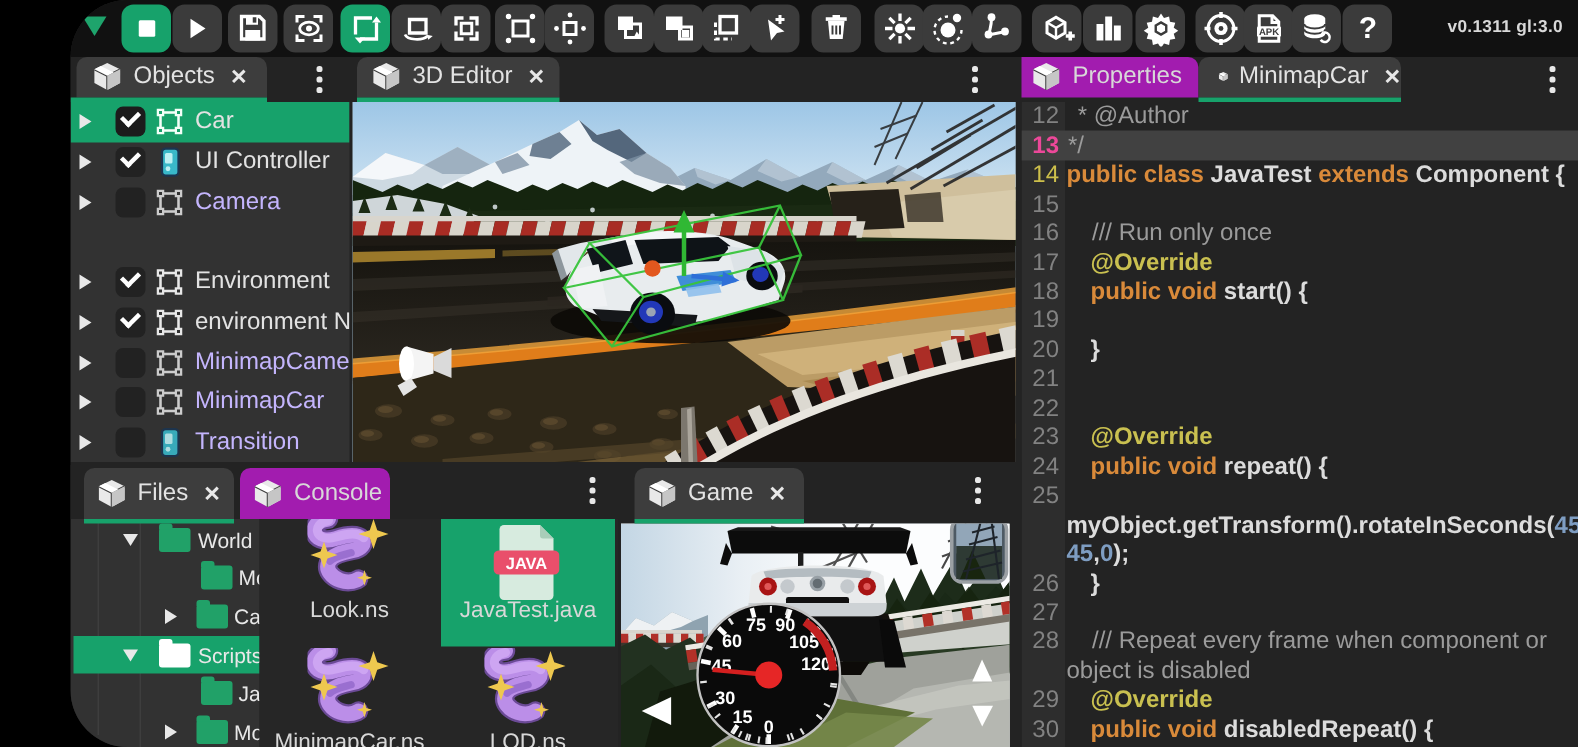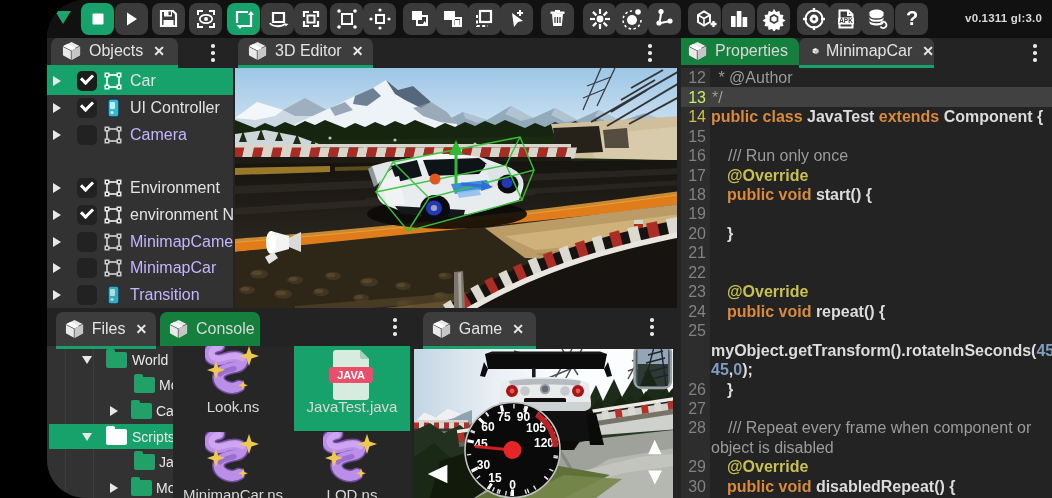--- a/index.html
+++ b/index.html
@@ -5,21 +5,21 @@
 #stage{position:absolute;left:0;top:0;width:1052px;height:498px;background:#000}
 .abs{position:absolute}
 #app{position:absolute;left:47px;top:0;width:1005px;height:498px;background:#232323;border-radius:38px 0 0 38px;overflow:hidden}
 #toolbar{position:absolute;left:0;top:0;width:1005px;height:38px;background:#111;border-radius:36px 0 0 0}
 .tb{position:absolute;top:2.5px;width:33px;height:32px;background:#3b3b3b;border-radius:8px;display:flex;align-items:center;justify-content:center}
 .tb.green{background:#17a26b}
 .tbtxt{position:absolute;color:#d9d9d9;font-weight:bold;font-size:11.5px;letter-spacing:0.2px}
 
 .tabbar{position:absolute;background:#232323;z-index:4}
 .tab{position:absolute;top:0;height:26.5px;background:#3d3d3d;border-radius:7px 7px 0 0;display:flex;align-items:center;color:#e3e3e3;font-size:16px;z-index:5}
-.tab.inactive{background:#15803d;color:#d8d8d8}
+.tab.inactive{background:#a21caf;color:#d8d8d8}
 .underline{position:absolute;height:3.5px;background:#17a26b;z-index:6}
 .dots{position:absolute;width:4px;height:18px;z-index:5}
 .dots i{display:block;width:3.5px;height:3.5px;border-radius:50%;background:#e8e8e8;margin:0 0 3.5px 0}
 .closex{font-size:14px;color:#e8e8e8;font-weight:bold;margin-left:10px}
 
 #objpanel{position:absolute;left:0;top:68px;width:186px;height:240px;background:#323232;overflow:hidden}
 .orow{position:absolute;left:0;width:186px;height:26.7px;display:flex;align-items:center;font-size:16px;color:#e2e2e2}
 .orow .arr{position:absolute;left:6px;width:0;height:0;border-left:8px solid #e8e8e8;border-top:5.5px solid transparent;border-bottom:5.5px solid transparent}
 .orow .cb{position:absolute;left:30px;width:20px;height:20px;border-radius:5px;background:#222}
 .orow .cb.on:after{content:"";position:absolute;left:4px;top:3px;width:9px;height:5px;border-left:3px solid #fff;border-bottom:3px solid #fff;transform:rotate(-45deg)}
@@ -944,21 +944,21 @@
           </g>
           <path d="M33.4 115.7 L33.4 134.3 L13.8 125 Z" fill="#fff"></path>
           <path d="M240.7 90.7 L247.5 105.3 L234.2 105.3 Z" fill="#fff"></path>
           <path d="M234.2 121.5 L248 121.5 L240.8 135.4 Z" fill="#fff"></path>
         </svg></div>
 
   <div id="codepanel">
     <div class="gutter"></div>
     <div class="hl13"></div>
     <div class="ln" style="top:0.3px">12</div>
-    <div class="ln" style="top:19.75px;color:#bef264;font-weight:normal">13</div>
+    <div class="ln" style="top:19.75px;color:#ec4899;font-weight:bold">13</div>
     <div class="ln" style="top:39.2px;color:#cdbf4b">14</div>
     <div class="ln" style="top:58.65px">15</div>
     <div class="ln" style="top:78.1px">16</div>
     <div class="ln" style="top:97.55px">17</div>
     <div class="ln" style="top:117px">18</div>
     <div class="ln" style="top:136.45px">19</div>
     <div class="ln" style="top:155.9px">20</div>
     <div class="ln" style="top:175.35px">21</div>
     <div class="ln" style="top:194.8px">22</div>
     <div class="ln" style="top:214.25px">23</div>

